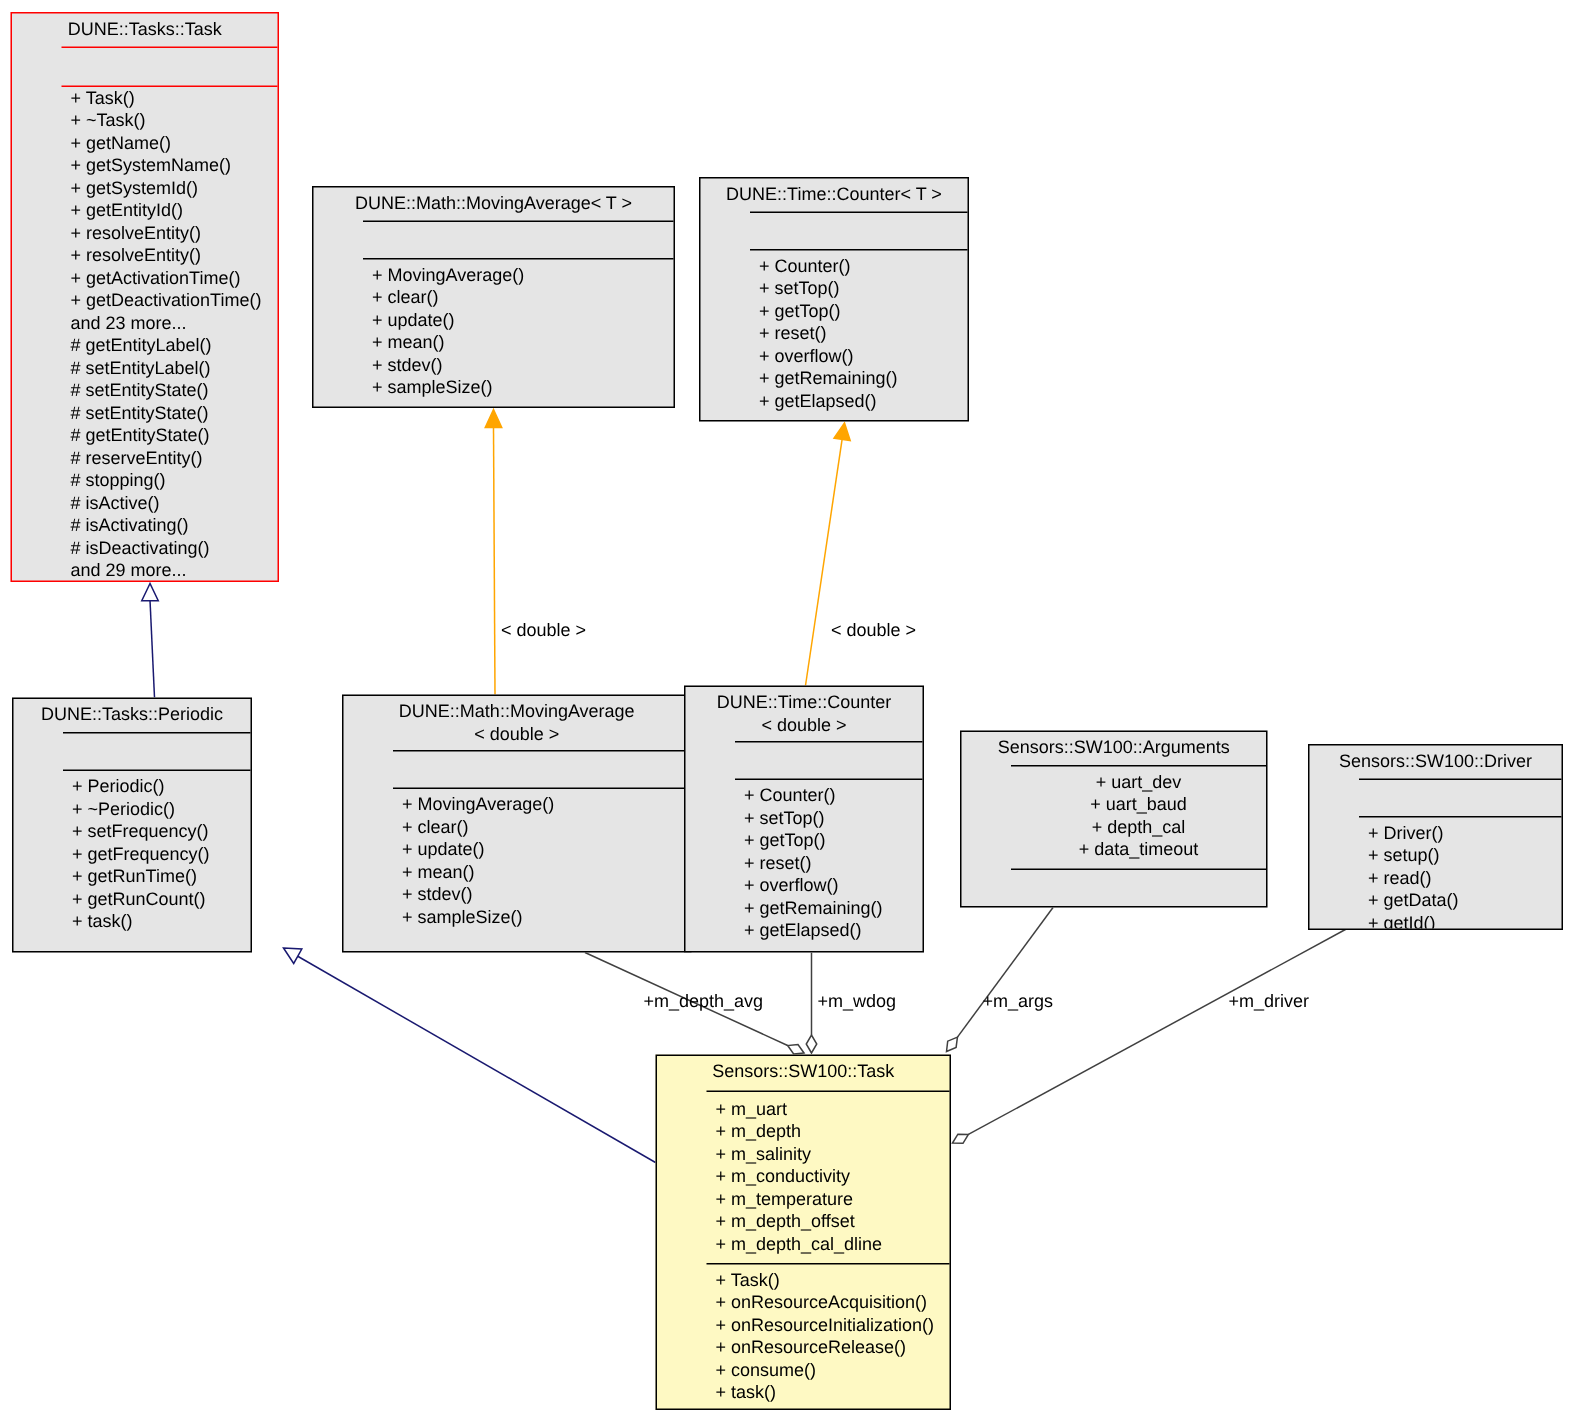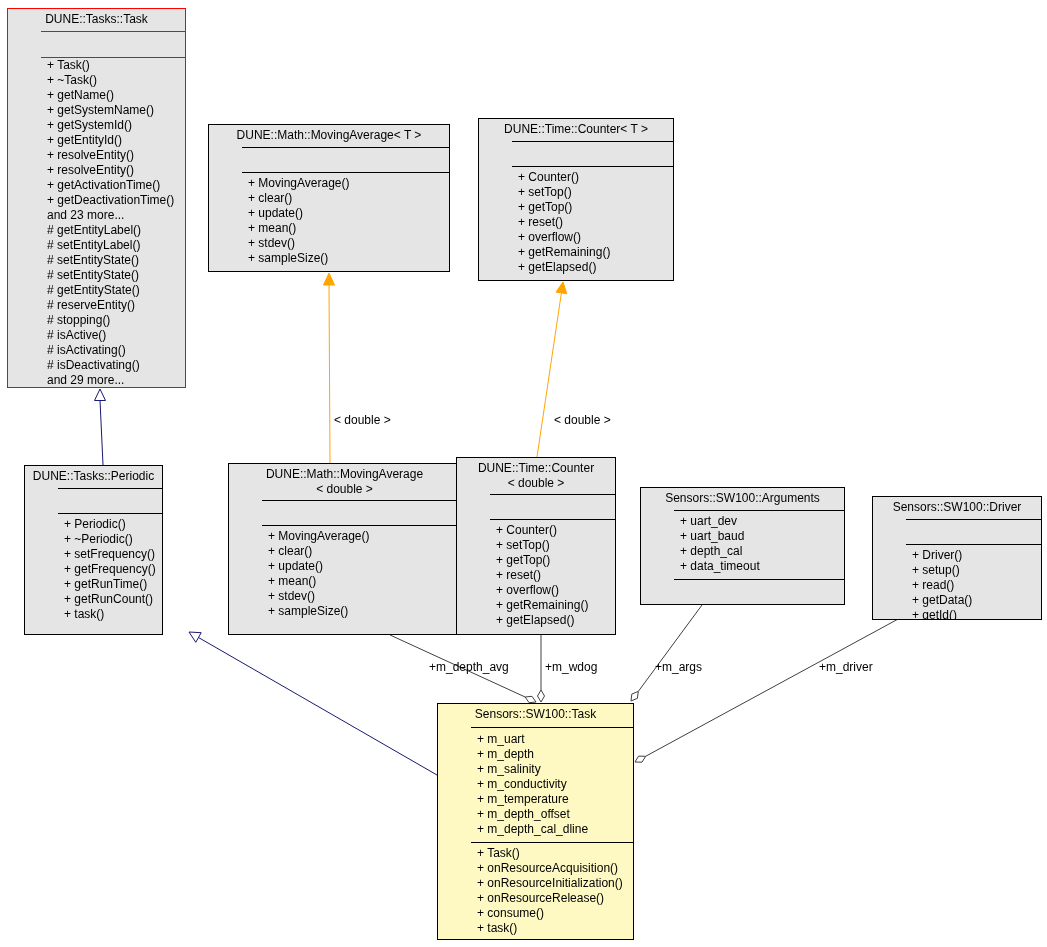--- a/index.html
+++ b/index.html
@@ -142,35 +142,35 @@
     <div class="uml-sec uml-members" style="flex:1 1 auto;">
         <div class="member">+ MovingAverage()</div>
         <div class="member">+ clear()</div>
         <div class="member">+ update()</div>
         <div class="member">+ mean()</div>
         <div class="member">+ stdev()</div>
         <div class="member">+ sampleSize()</div>
       </div>
   </div>
 
-  <div class="uml-box" style="left:478px; top:118px; width:196px; height:163px;">
+  <div class="uml-box" style="left:466px; top:118px; width:180px; height:163px;">
     <div class="uml-title" style="height:22px;">DUNE::Time::Counter&lt; T &gt;</div>
     <div class="uml-sec" style="height:25px;"></div>
     <div class="uml-sec uml-members" style="flex:1 1 auto;">
         <div class="member">+ Counter()</div>
         <div class="member">+ setTop()</div>
         <div class="member">+ getTop()</div>
         <div class="member">+ reset()</div>
         <div class="member">+ overflow()</div>
         <div class="member">+ getRemaining()</div>
         <div class="member">+ getElapsed()</div>
       </div>
   </div>
 
-  <div class="uml-box" style="left:24px; top:465px; width:139px; height:170px;">
+  <div class="uml-box" style="left:8px; top:465px; width:160px; height:170px;">
     <div class="uml-title" style="height:22px;">DUNE::Tasks::Periodic</div>
     <div class="uml-sec" style="height:25px;"></div>
     <div class="uml-sec uml-members" style="flex:1 1 auto;">
         <div class="member">+ Periodic()</div>
         <div class="member">+ ~Periodic()</div>
         <div class="member">+ setFrequency()</div>
         <div class="member">+ getFrequency()</div>
         <div class="member">+ getRunTime()</div>
         <div class="member">+ getRunCount()</div>
         <div class="member">+ task()</div>
@@ -205,21 +205,21 @@
         <div class="member">+ getTop()</div>
         <div class="member">+ reset()</div>
         <div class="member">+ overflow()</div>
         <div class="member">+ getRemaining()</div>
         <div class="member">+ getElapsed()</div>
       </div>
   </div>
 
   <div class="uml-box" style="left:640px; top:487px; width:205px; height:118px;">
     <div class="uml-title" style="height:22px;">Sensors::SW100::Arguments</div>
-    <div class="uml-sec uml-members" style="flex:1 1 auto;">
+    <div class="uml-sec uml-members" style="flex:1 1 auto;text-align:center;">
         <div class="member">+ uart_dev</div>
         <div class="member">+ uart_baud</div>
         <div class="member">+ depth_cal</div>
         <div class="member">+ data_timeout</div>
       </div>
     <div class="uml-sec" style="height:25px;"></div>
   </div>
 
   <div class="uml-box" style="left:872px; top:496px; width:170px; height:124px;">
     <div class="uml-title" style="height:22px;">Sensors::SW100::Driver</div>

